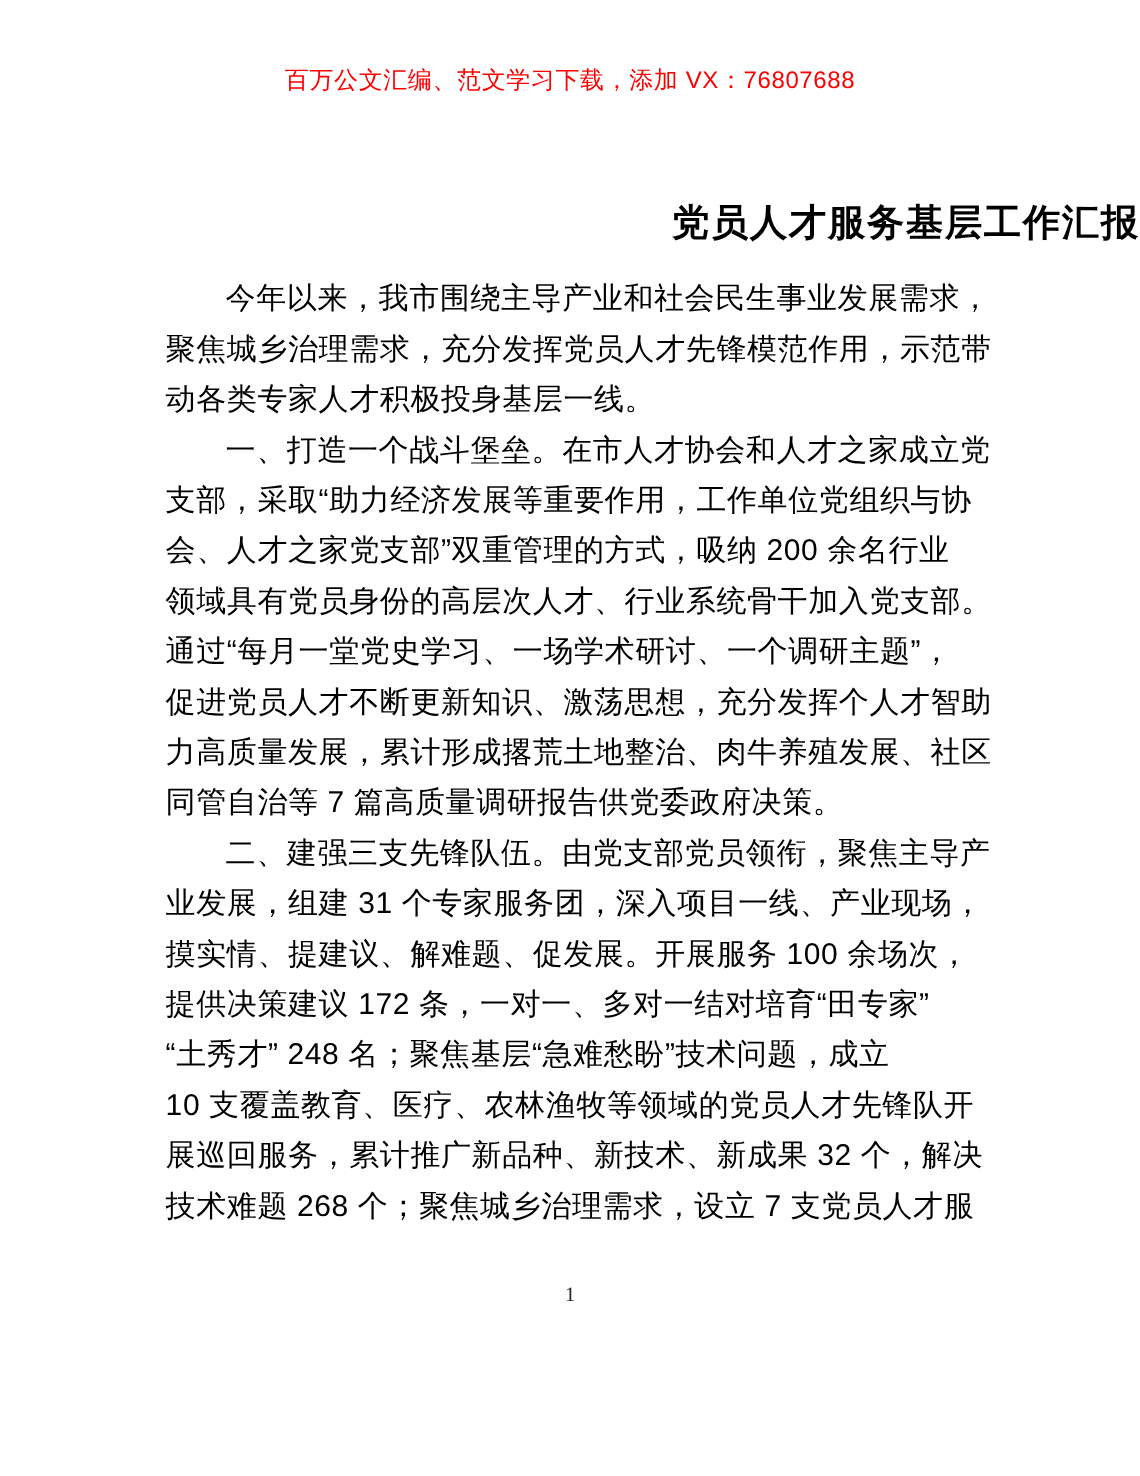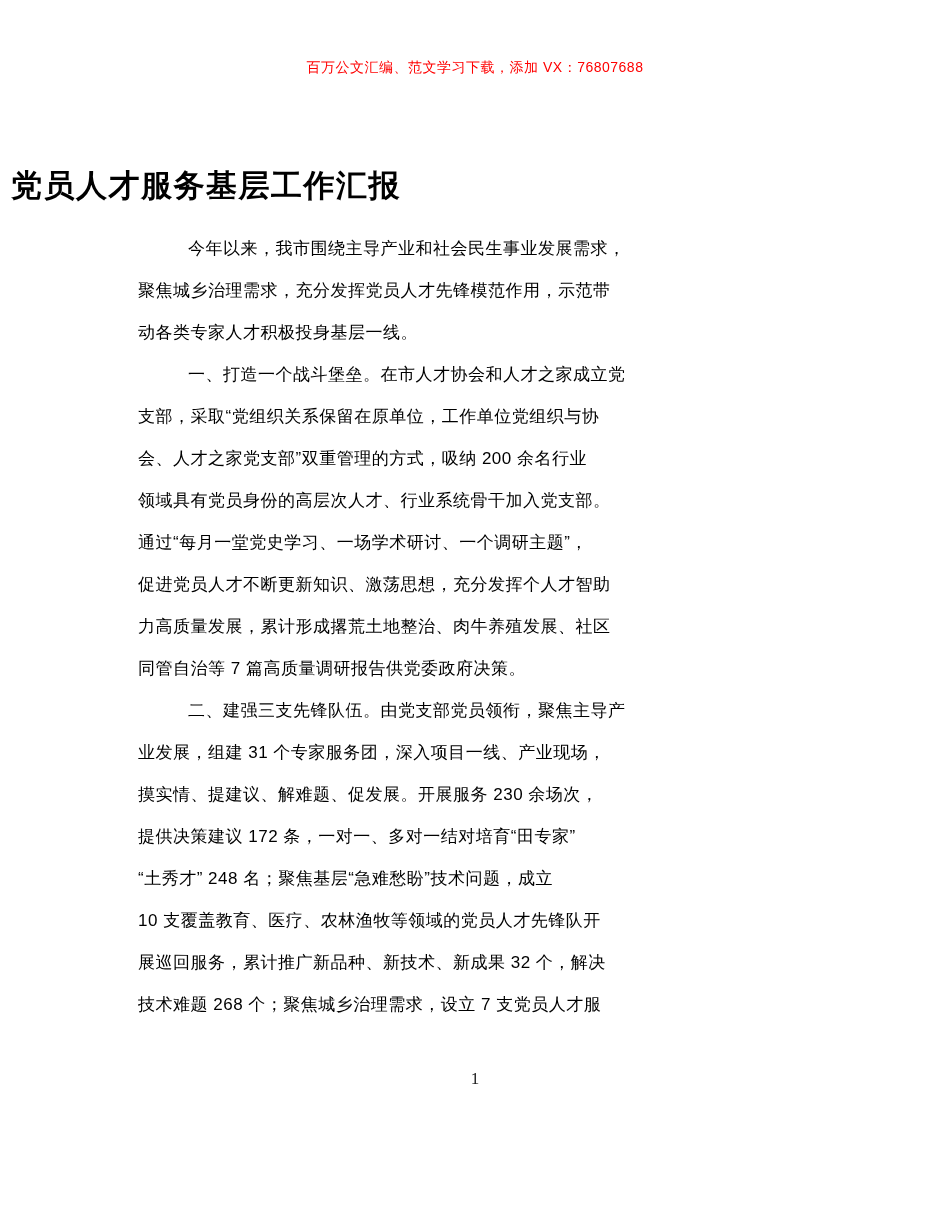--- a/index.html
+++ b/index.html
@@ -16,37 +16,37 @@
     overflow: hidden;
   }
   .page {
     width: 950px;
     height: 1230px;
     background: #ffffff;
   }
   .notice {
     margin-top: 54px;
     text-align: center;
-    font-size: 14px;
+    font-size: 20px;
     line-height: 26px;
     color: #ff0000;
     letter-spacing: 0.5px;
   }
   .doc-title {
-    margin: 84px 0 0 11px;
-    text-align: left;
+    margin: 84px 0 0 0;
+    text-align: right;
     font-size: 31px;
     font-weight: bold;
     line-height: 44px;
     letter-spacing: 1.5px;
   }
   .doc-body {
     width: 674px;
     margin: 20px auto 0 auto;
-    font-size: 17px;
+    font-size: 25px;
     line-height: 42px;
     text-align: left;
   }
   .para { margin: 0; }
   .para + .para { }
   .line {
     white-space: nowrap;
     letter-spacing: 0.5px;
   }
   .line.first { text-indent: 50px; }
@@ -71,33 +71,33 @@
   <div class="doc-body">
 
     <div class="para">
       <div class="line first">今年以来，我市围绕主导产业和社会民生事业发展需求，</div>
       <div class="line">聚焦城乡治理需求，充分发挥党员人才先锋模范作用，示范带</div>
       <div class="line">动各类专家人才积极投身基层一线。</div>
     </div>
 
     <div class="para">
       <div class="line first">一、打造一个战斗堡垒。在市人才协会和人才之家成立党</div>
-      <div class="line">支部，采取“党组织关系保留在原单位，工作单位党组织与协</div>
+      <div class="line">支部，采取“助力经济发展等重要作用，工作单位党组织与协</div>
       <div class="line">会、人才之家党支部”双重管理的方式，吸纳 200 余名行业</div>
       <div class="line">领域具有党员身份的高层次人才、行业系统骨干加入党支部。</div>
       <div class="line">通过“每月一堂党史学习、一场学术研讨、一个调研主题”，</div>
       <div class="line">促进党员人才不断更新知识、激荡思想，充分发挥个人才智助</div>
       <div class="line">力高质量发展，累计形成撂荒土地整治、肉牛养殖发展、社区</div>
       <div class="line">同管自治等 7 篇高质量调研报告供党委政府决策。</div>
     </div>
 
     <div class="para">
       <div class="line first">二、建强三支先锋队伍。由党支部党员领衔，聚焦主导产</div>
       <div class="line">业发展，组建 31 个专家服务团，深入项目一线、产业现场，</div>
-      <div class="line">摸实情、提建议、解难题、促发展。开展服务 230 余场次，</div>
+      <div class="line">摸实情、提建议、解难题、促发展。开展服务 100 余场次，</div>
       <div class="line">提供决策建议 172 条，一对一、多对一结对培育“田专家”</div>
       <div class="line">“土秀才” 248 名；聚焦基层“急难愁盼”技术问题，成立</div>
       <div class="line">10 支覆盖教育、医疗、农林渔牧等领域的党员人才先锋队开</div>
       <div class="line">展巡回服务，累计推广新品种、新技术、新成果 32 个，解决</div>
       <div class="line">技术难题 268 个；聚焦城乡治理需求，设立 7 支党员人才服</div>
     </div>
 
   </div>
 
   <div class="page-number">1</div>

